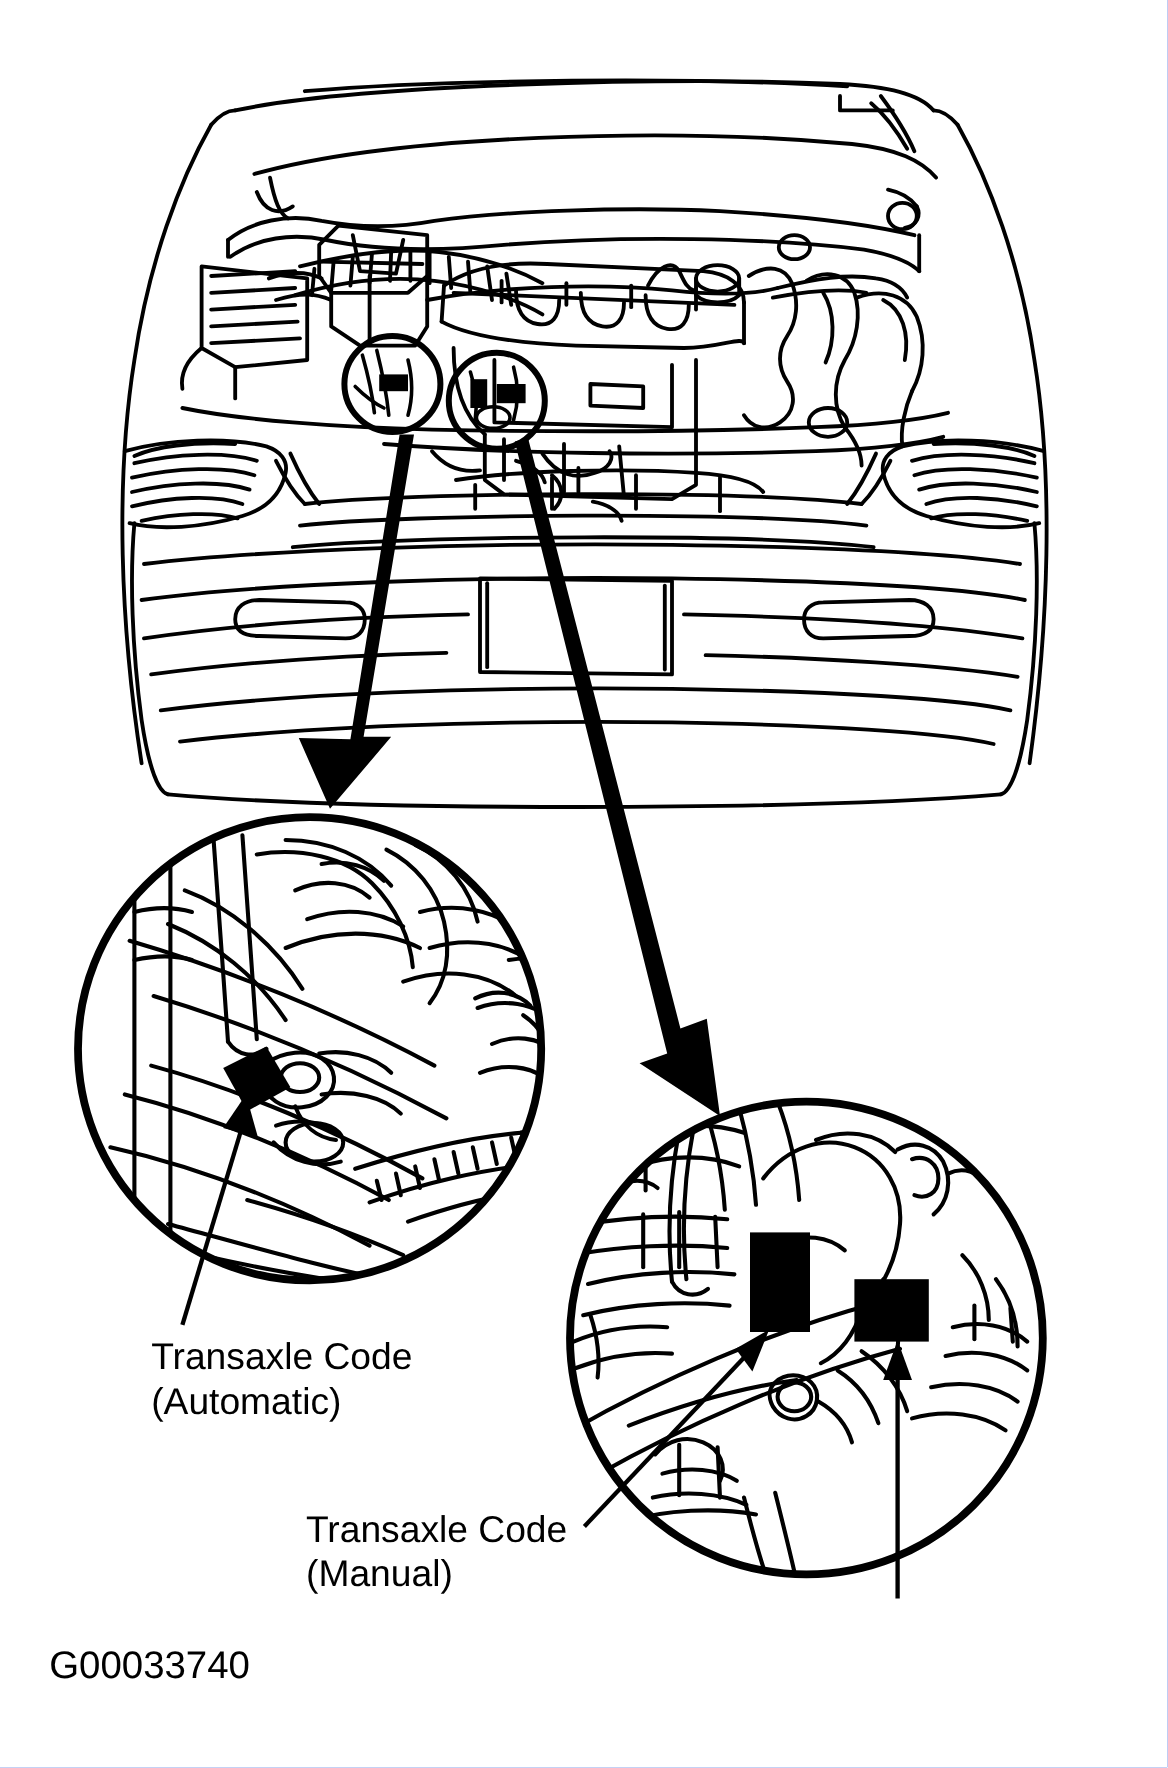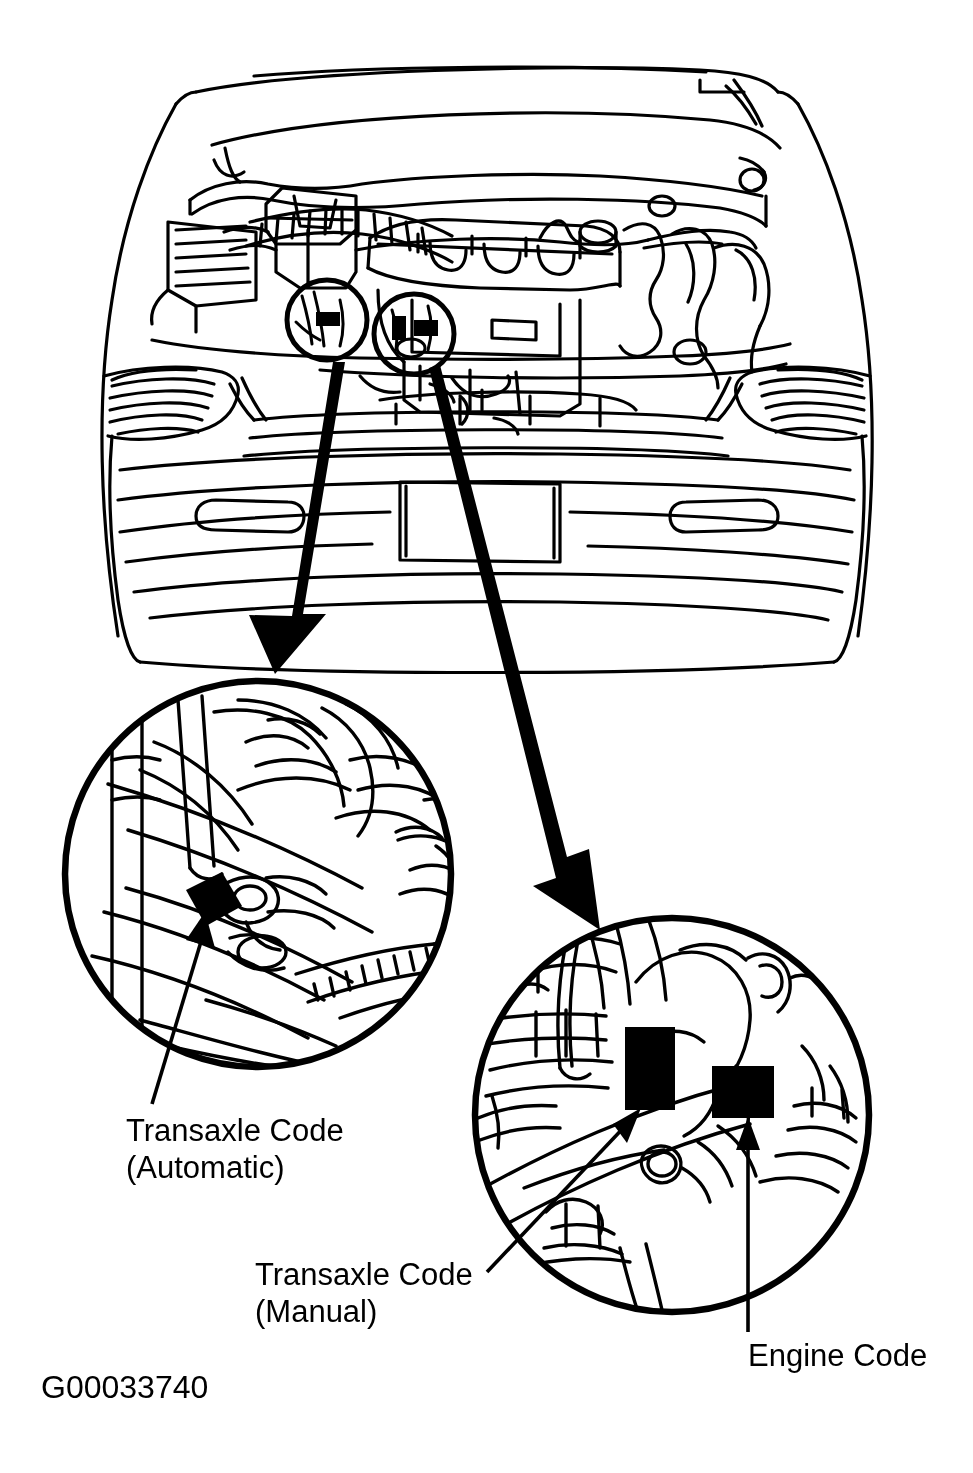--- a/index.html
+++ b/index.html
@@ -425,17 +425,16 @@
       <polygon points="748,1117 760,1150 736,1150" fill="#000000"></polygon>
     </g>
   </svg>
 
   <div class="label" id="label-auto">Transaxle Code
 (Automatic)</div>
 
   <div class="label" id="label-manual">Transaxle Code
 (Manual)</div>
 
-  <div class="label" id="label-engine">Engine Code</div>
 
   <div id="figure-id">G00033740</div>
 
 </div>
 
 </body></html>

